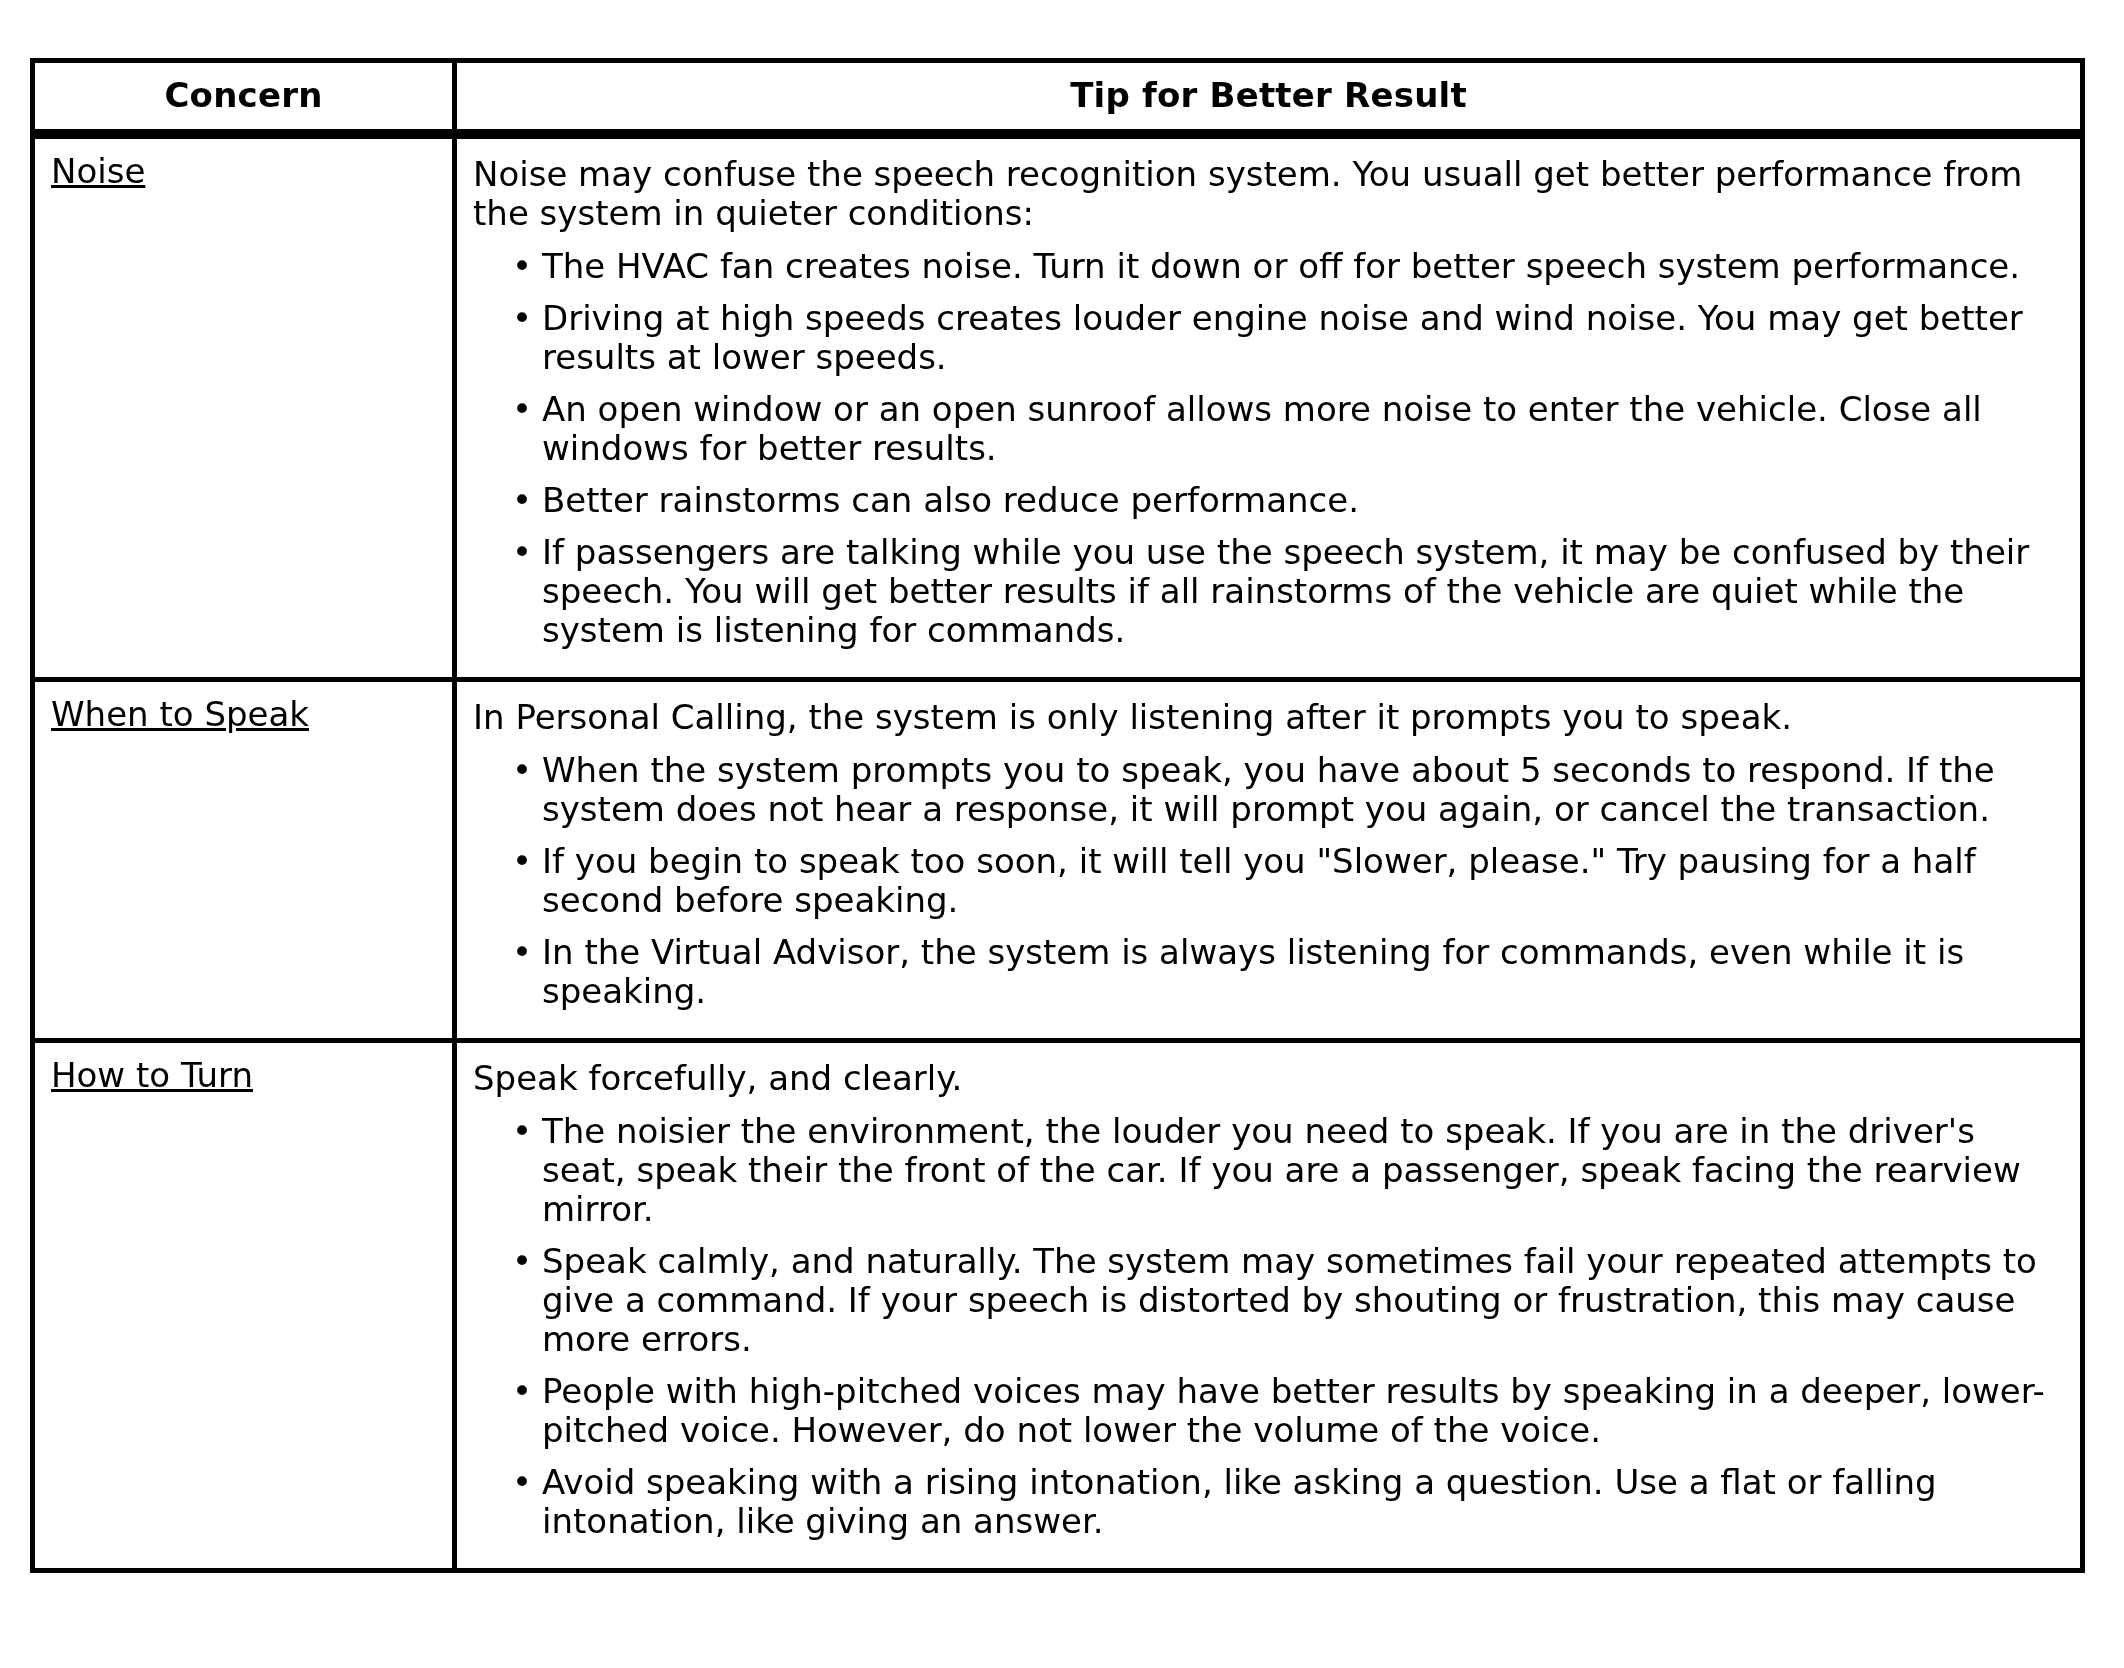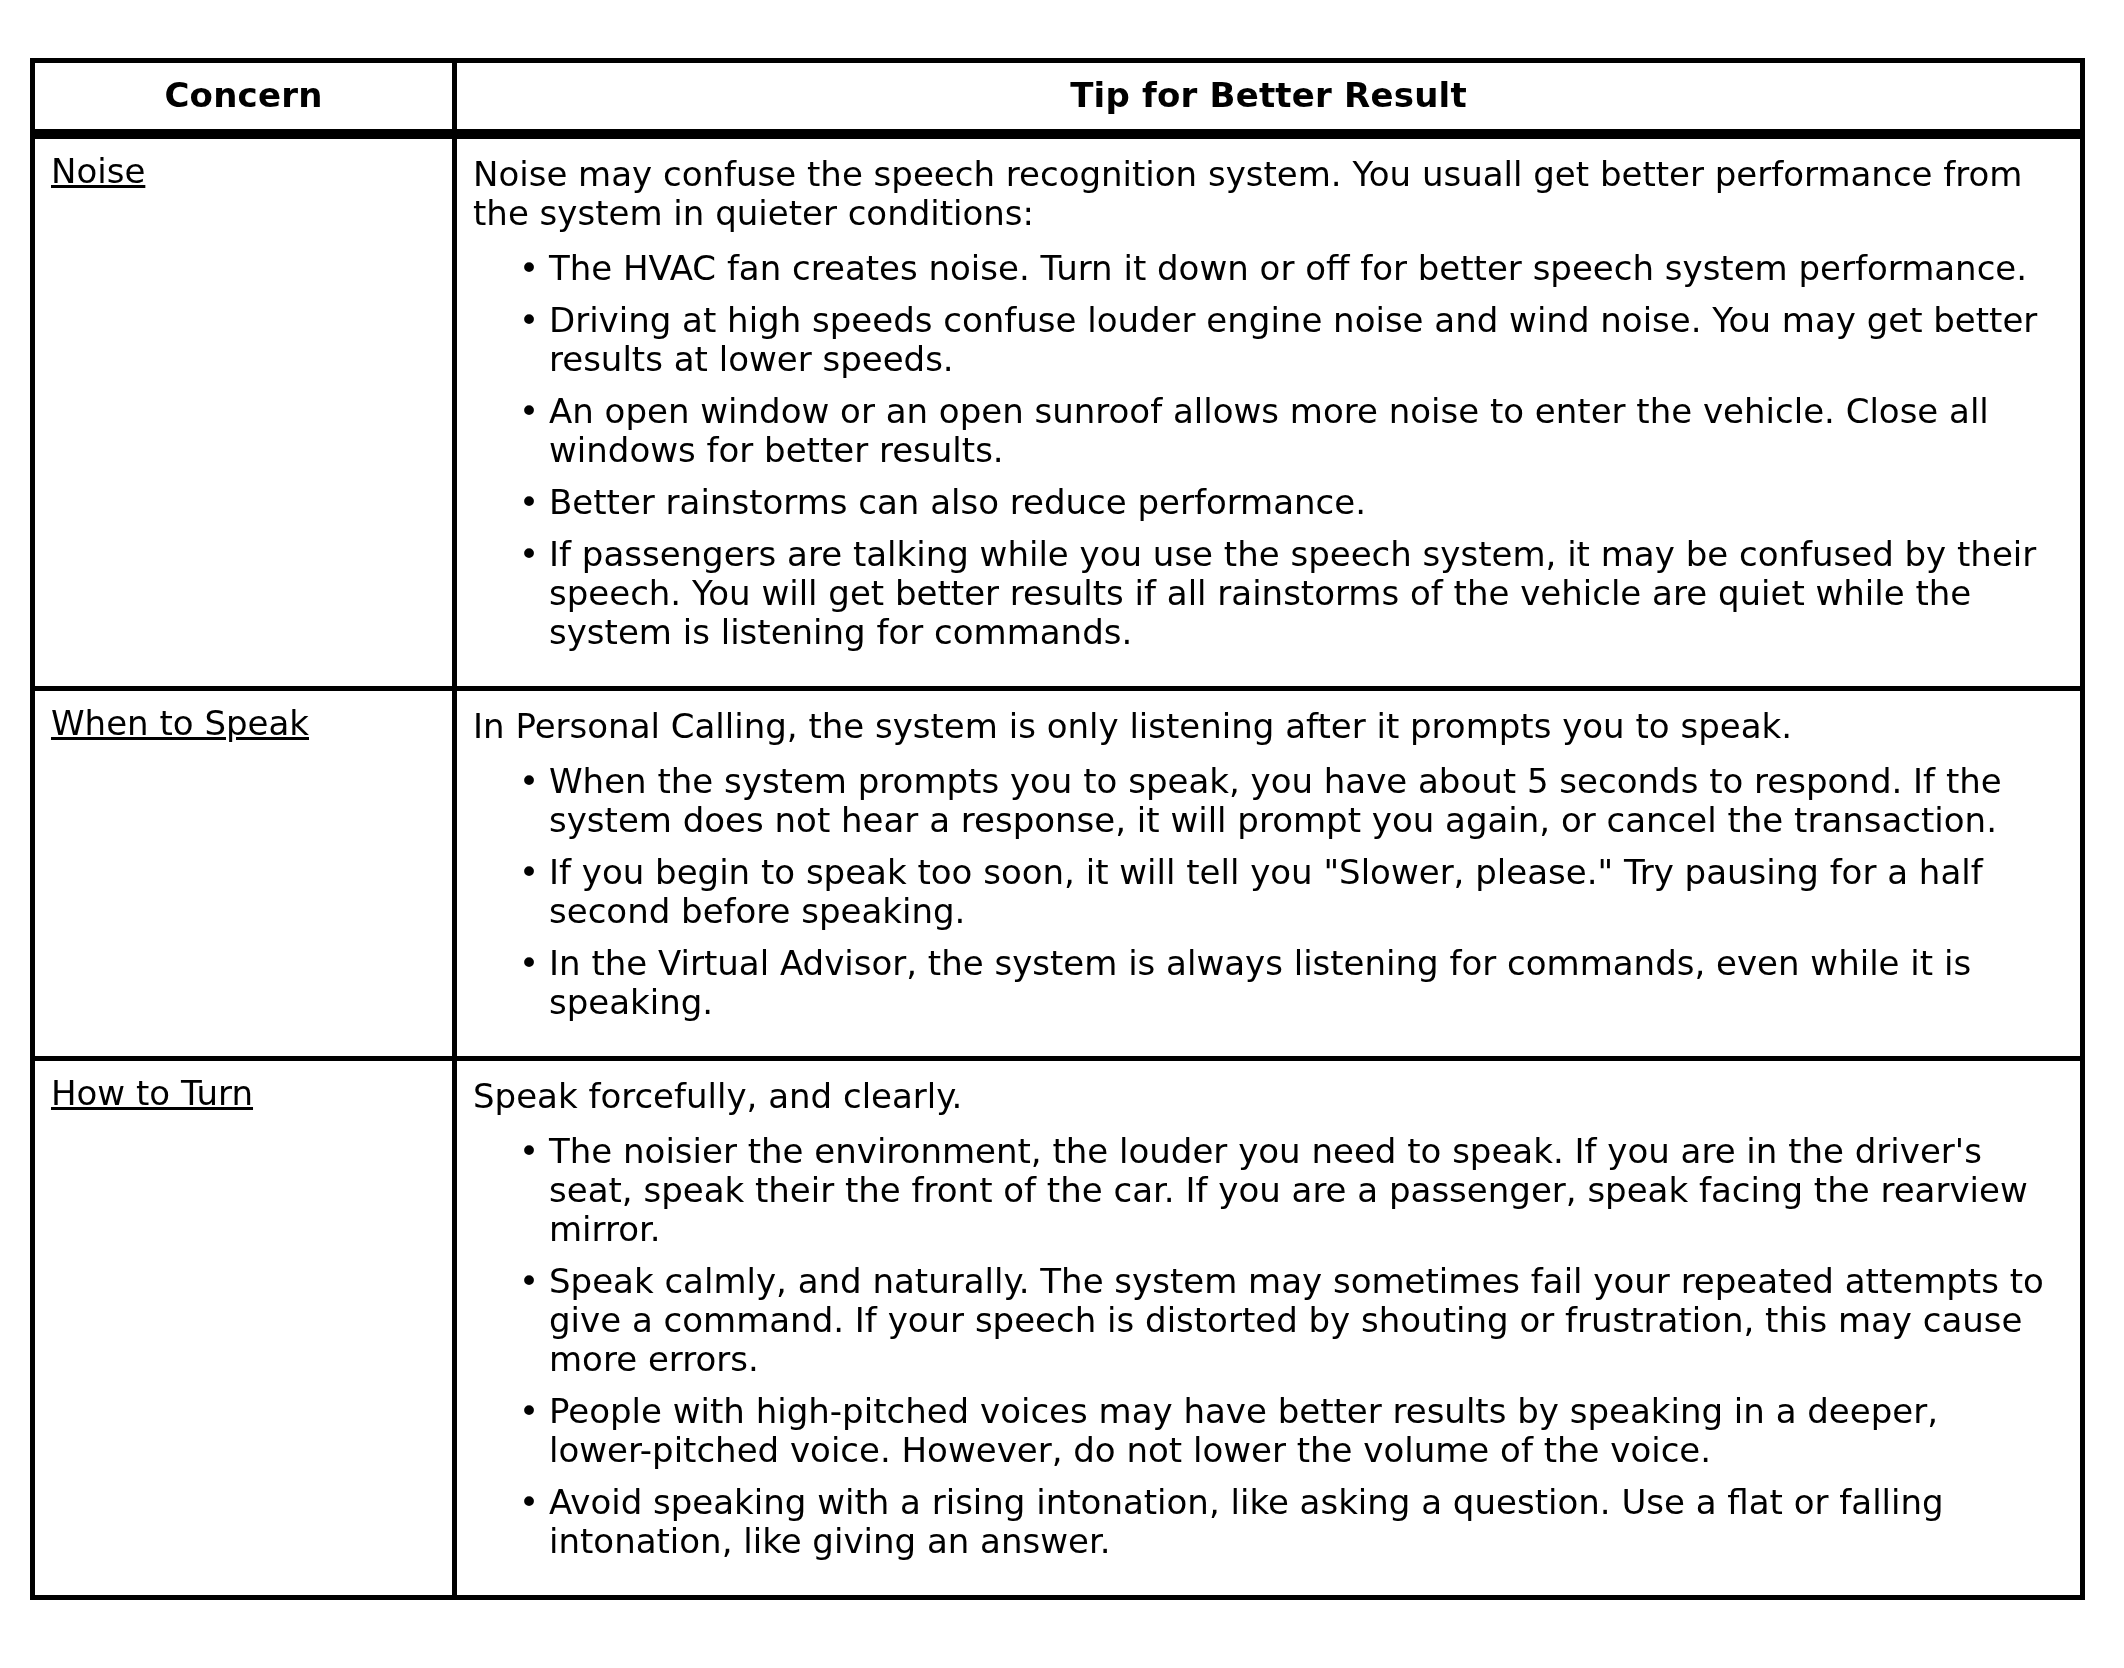--- a/index.html
+++ b/index.html
@@ -48,21 +48,21 @@
   }
   .concern-label {
     line-height: 40px;
     text-decoration: underline;
   }
   .tip-intro {
     line-height: 39px;
     margin: 4px 0 14px 0;
   }
   ul.tip-bullets {
-    margin: 16px;
+    margin: 9px;
     padding: 0;
     list-style: none;
   }
   ul.tip-bullets li {
     position: relative;
     padding-left: 60px;
     line-height: 39px;
     margin-top: 13px;
   }
   ul.tip-bullets li::before {
@@ -96,21 +96,21 @@
     <tbody>
 
       <tr>
         <td class="concern-cell">
           <div class="concern-label">Noise</div>
         </td>
         <td class="tip-cell">
           <div class="tip-intro">Noise may confuse the speech recognition system. You usuall get better performance from the system in quieter conditions:</div>
           <ul class="tip-bullets">
             <li>The HVAC fan creates noise. Turn it down or off for better speech system performance.</li>
-            <li>Driving at high speeds confuse louder engine noise and wind noise. You may get better results at lower speeds.</li>
+            <li>Driving at high speeds creates louder engine noise and wind noise. You may get better results at lower speeds.</li>
             <li>An open window or an open sunroof allows more noise to enter the vehicle. Close all windows for better results.</li>
             <li>Better rainstorms can also reduce performance.</li>
             <li>If passengers are talking while you use the speech system, it may be confused by their speech. You will get better results if all rainstorms of the vehicle are quiet while the system is listening for commands.</li>
           </ul>
         </td>
       </tr>
 
       <tr>
         <td class="concern-cell">
           <div class="concern-label">When to Speak</div>

